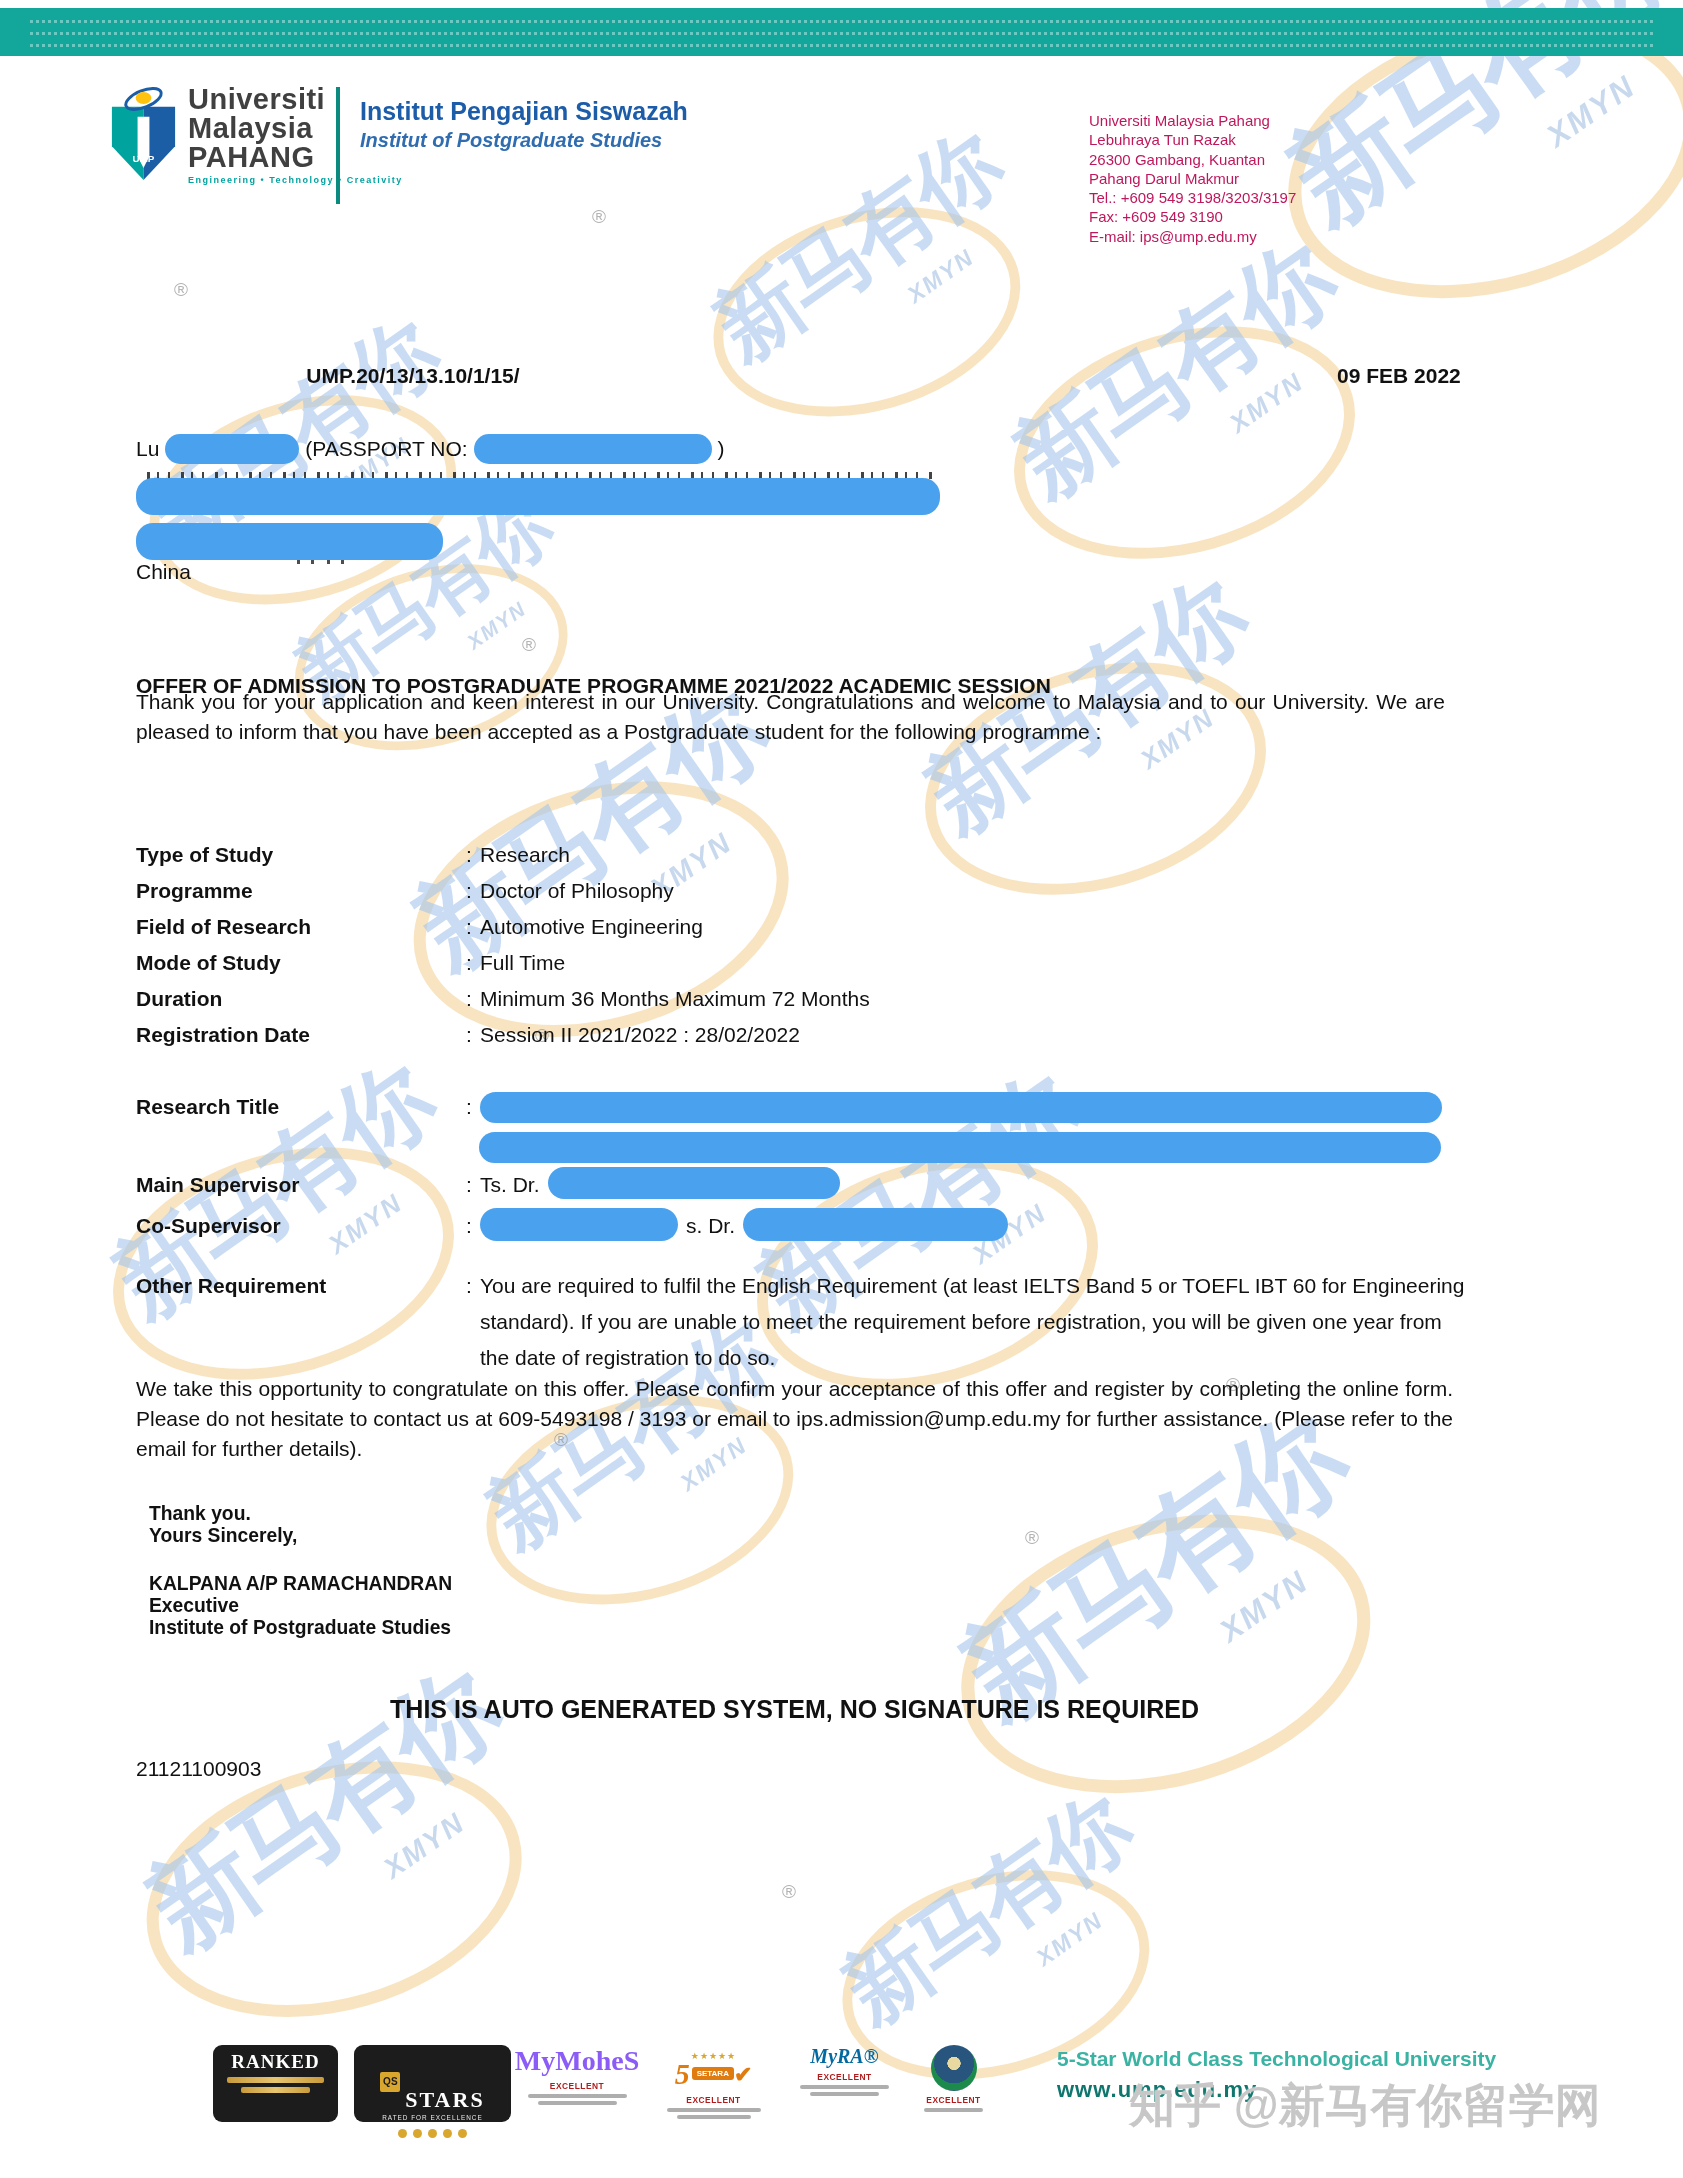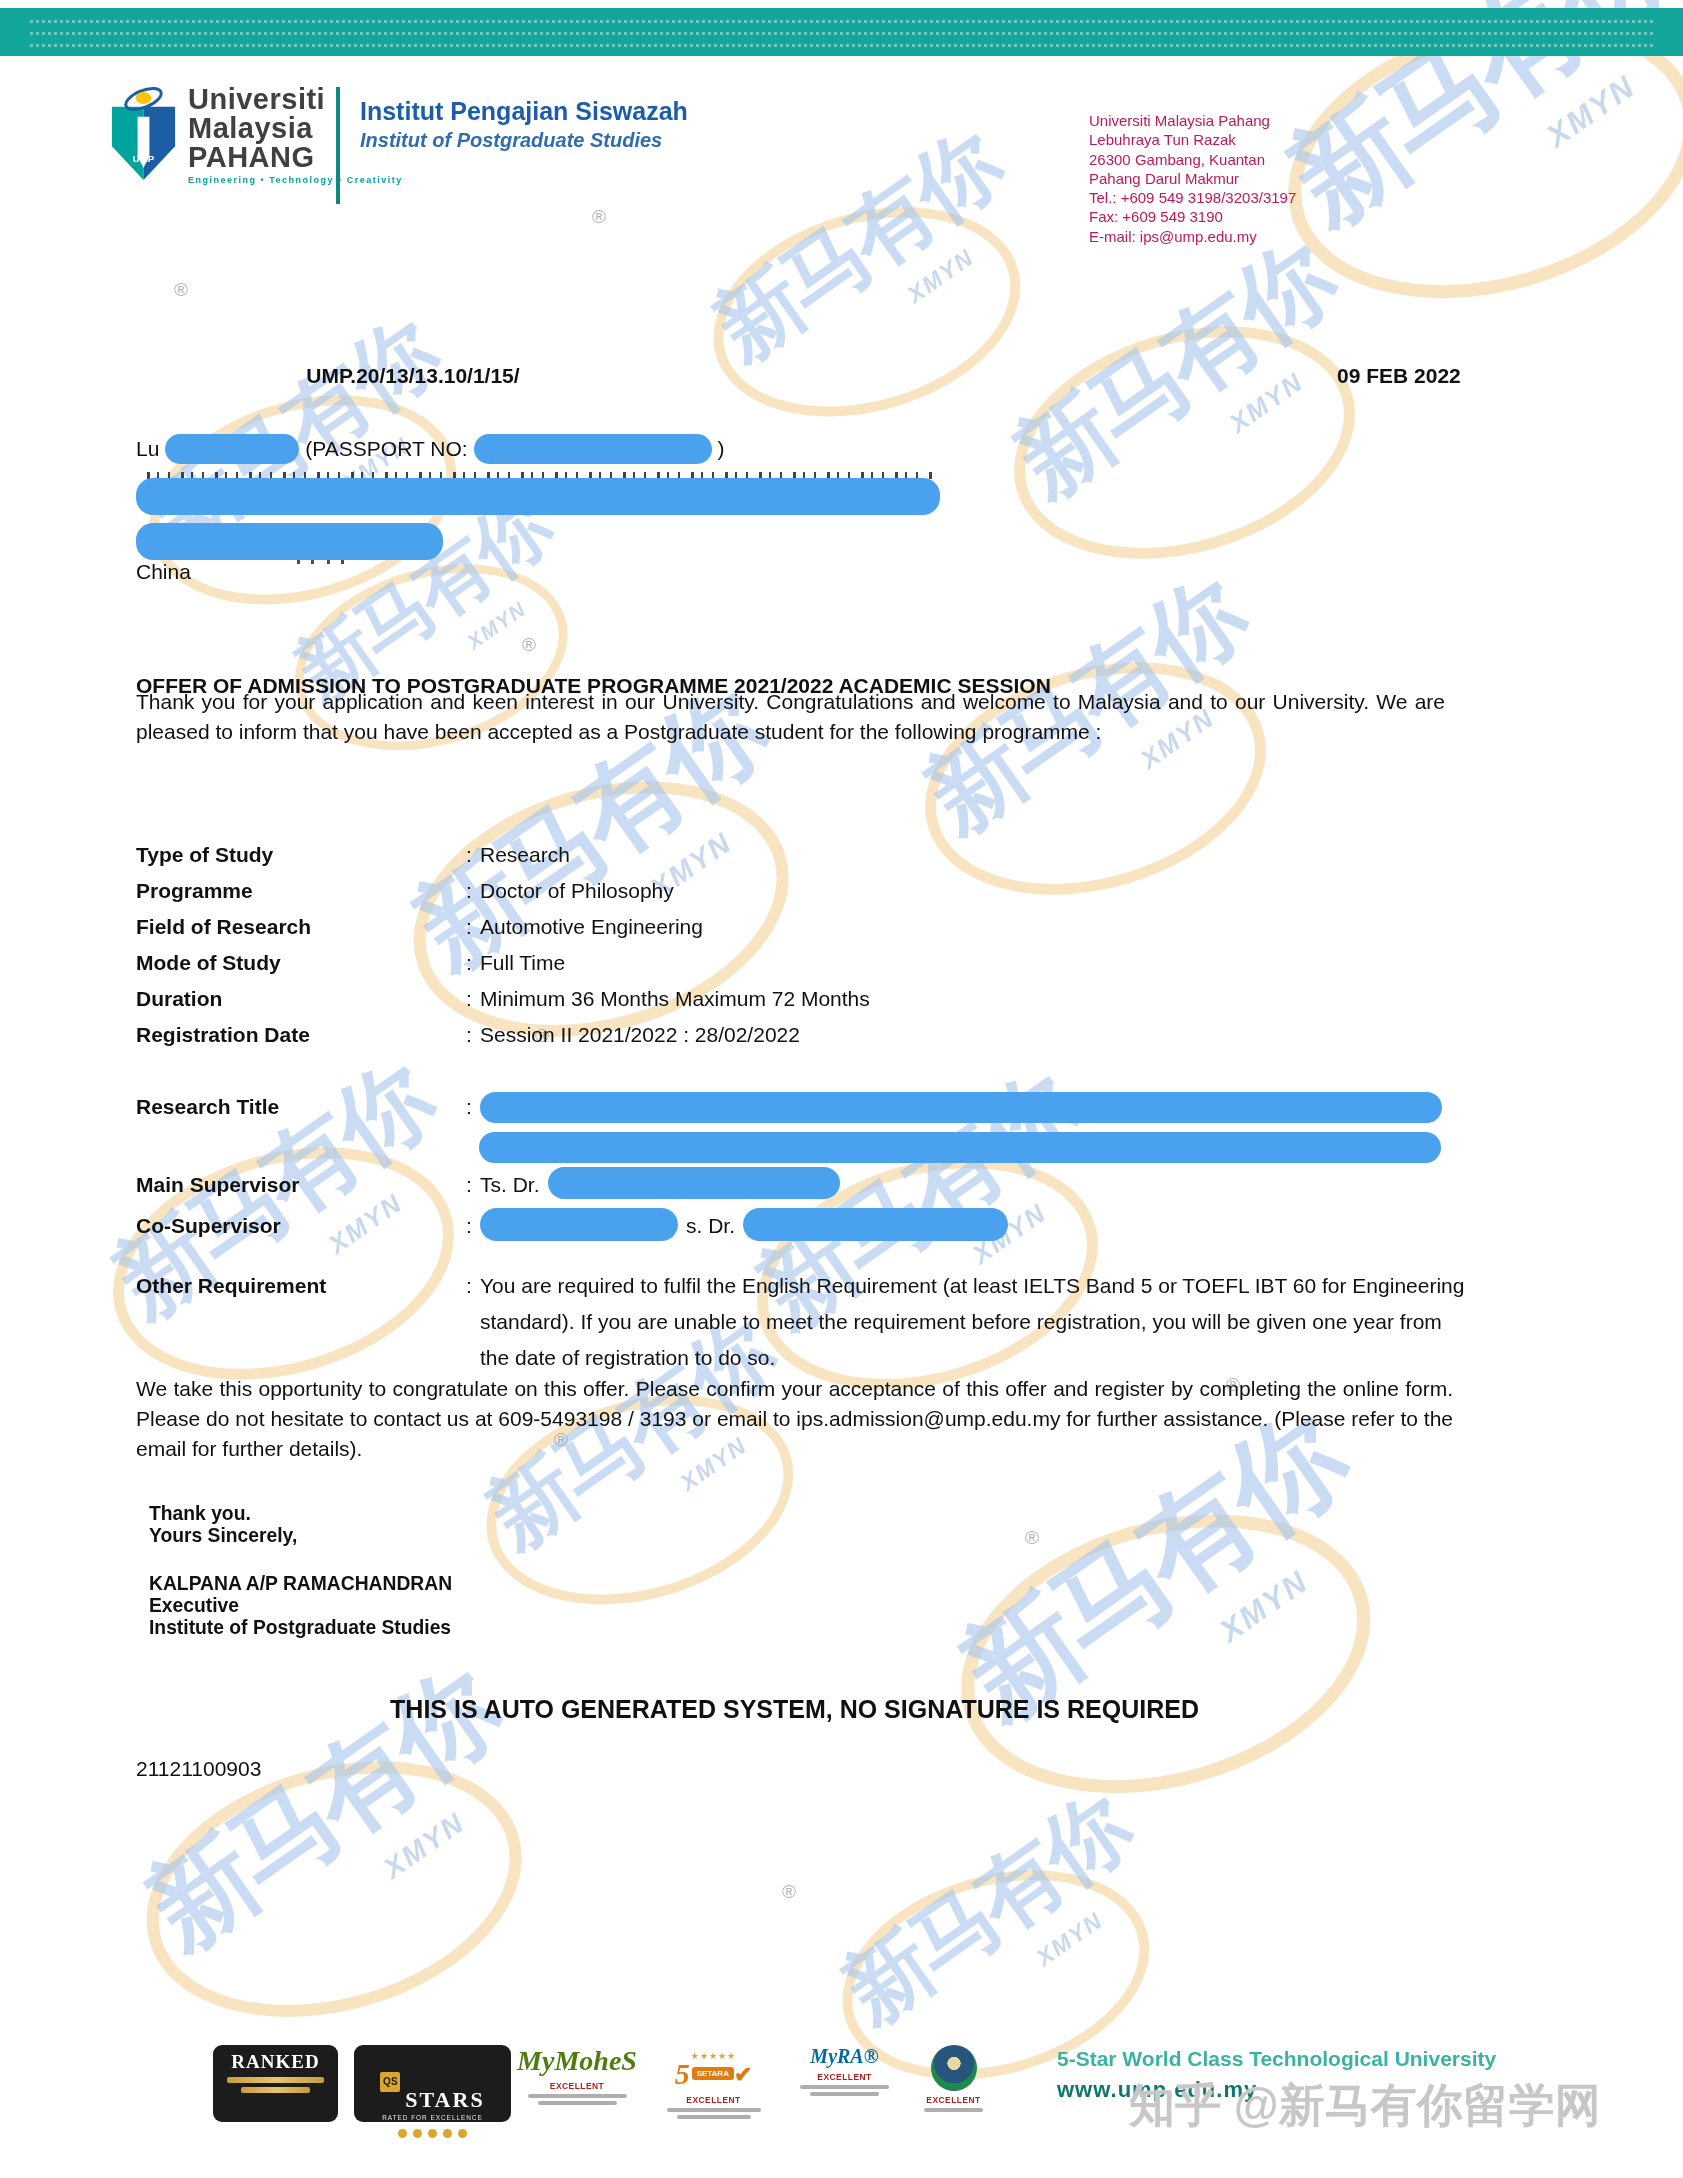--- a/index.html
+++ b/index.html
@@ -94,21 +94,21 @@
   .gold-bar{height:6px;background:linear-gradient(90deg,#c89b3c,#e8c570,#c89b3c);margin:4px 6px 0;border-radius:2px;}
   #b-stars{left:354px;width:141px;height:65px;}
   #b-stars .stars-line{display:flex;align-items:center;justify-content:center;gap:5px;}
   #b-stars .qs-sq{width:20px;height:20px;background:#d9a62e;color:#1c1c1c;font-size:10px;font-weight:bold;
                   line-height:20px;border-radius:2px;}
   #b-stars .b-title{font-family:"Liberation Serif",serif;font-weight:bold;font-size:22px;letter-spacing:2px;margin-top:36px;}
   #b-stars .b-sub{font-size:6.4px;letter-spacing:1px;color:#e9e9e9;margin-top:1px;}
   .dotrow{margin-top:3px;}
   .dotrow i{display:inline-block;width:9px;height:9px;border-radius:50%;background:#d9a62e;margin:0 3px;}
   #b-mymohes{left:510px;width:134px;}
-  .script-red{font-family:"Liberation Serif",serif;font-style:italic;font-weight:bold;color:#4d7c0f;font-size:28px;}
+  .script-red{font-family:"Liberation Serif",serif;font-weight:bold;color:#8b5cf6;font-size:28px;}
   .b-exc{color:#b01c1c;font-weight:bold;font-size:8.4px;letter-spacing:0.5px;margin-top:4px;}
   .tl{height:4px;background:#9a9a9a;border-radius:2px;margin:3px auto 0;opacity:.8;}
   #b-setara{left:655px;width:117px;}
   .setara-5{color:#e07b10;font-style:italic;font-weight:bold;font-size:30px;font-family:"Liberation Serif",serif;}
   .setara-band{display:inline-block;background:#e07b10;color:#fff;font-size:8px;font-weight:bold;
                padding:2px 5px;border-radius:3px;vertical-align:8px;margin-left:2px;}
   .setara-stars{color:#d9a62e;font-size:9px;letter-spacing:1px;}
   .setara-check{color:#e07b10;font-weight:bold;font-size:22px;vertical-align:2px;}
   #b-myra{left:790px;width:109px;}
   .myra{color:#0369a1;font-style:italic;font-weight:bold;font-size:20px;font-family:"Liberation Serif",serif;}

